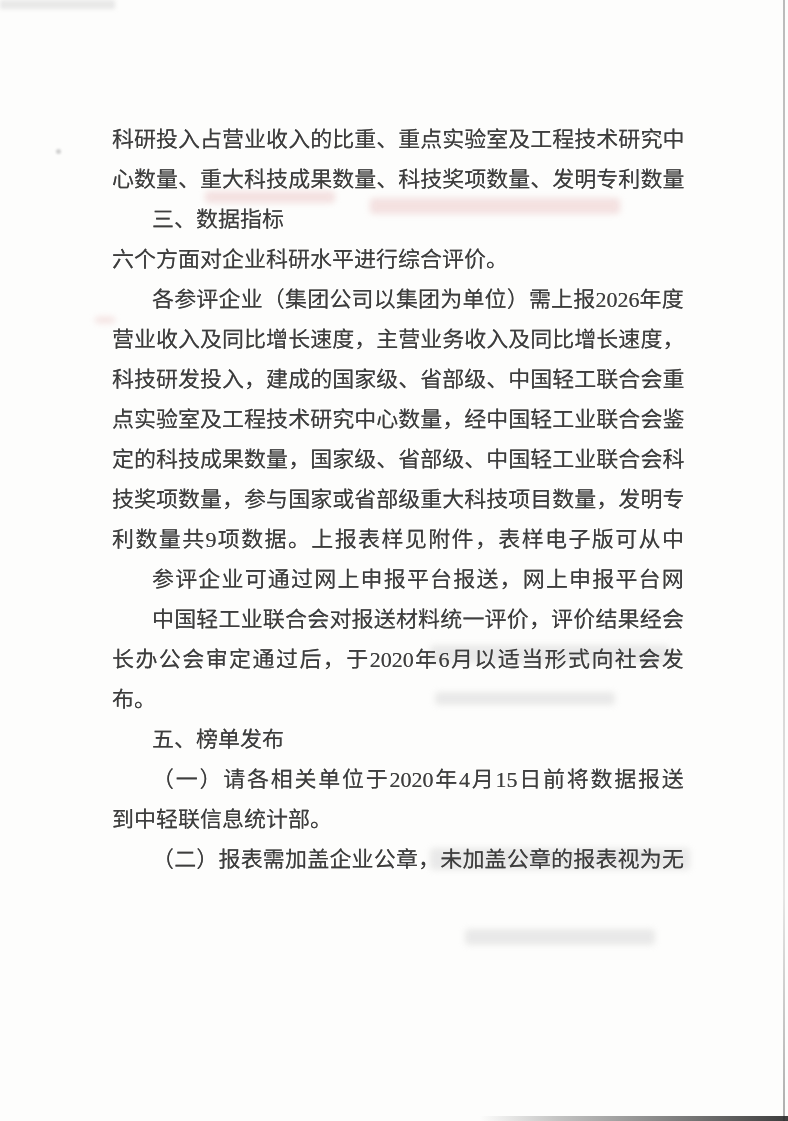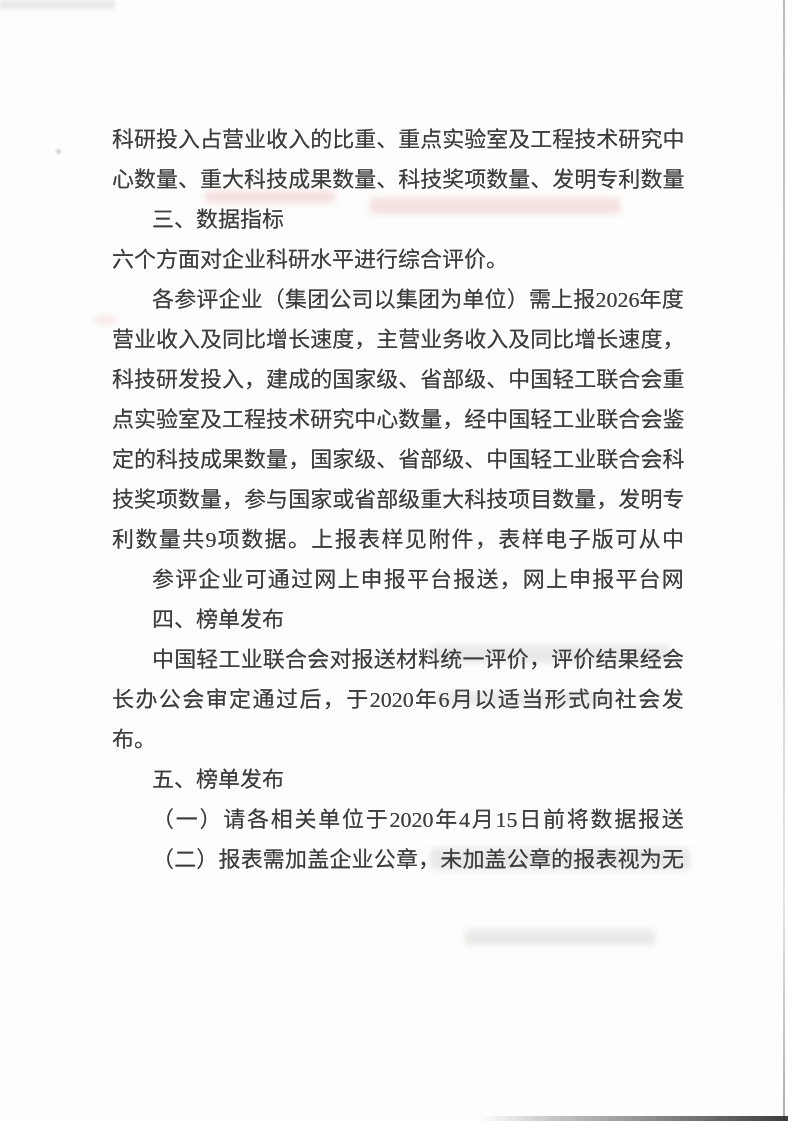--- a/index.html
+++ b/index.html
@@ -356,21 +356,20 @@
         <span>送</span>
         <span>，</span>
         <span>网</span>
         <span>上</span>
         <span>申</span>
         <span>报</span>
         <span>平</span>
         <span>台</span>
         <span>网</span>
       </div>
-      <div class="line indent">四、榜单发布</div>
       <div class="line indent fill">
         <span>中</span>
         <span>国</span>
         <span>轻</span>
         <span>工</span>
         <span>业</span>
         <span>联</span>
         <span>合</span>
         <span>会</span>
         <span>对</span>
@@ -435,20 +434,21 @@
         <span>月</span>
         <span>15</span>
         <span>日</span>
         <span>前</span>
         <span>将</span>
         <span>数</span>
         <span>据</span>
         <span>报</span>
         <span>送</span>
       </div>
+      <div class="line">到中轻联信息统计部。</div>
       <div class="line indent fill">
         <span>（</span>
         <span>二</span>
         <span>）</span>
         <span>报</span>
         <span>表</span>
         <span>需</span>
         <span>加</span>
         <span>盖</span>
         <span>企</span>

